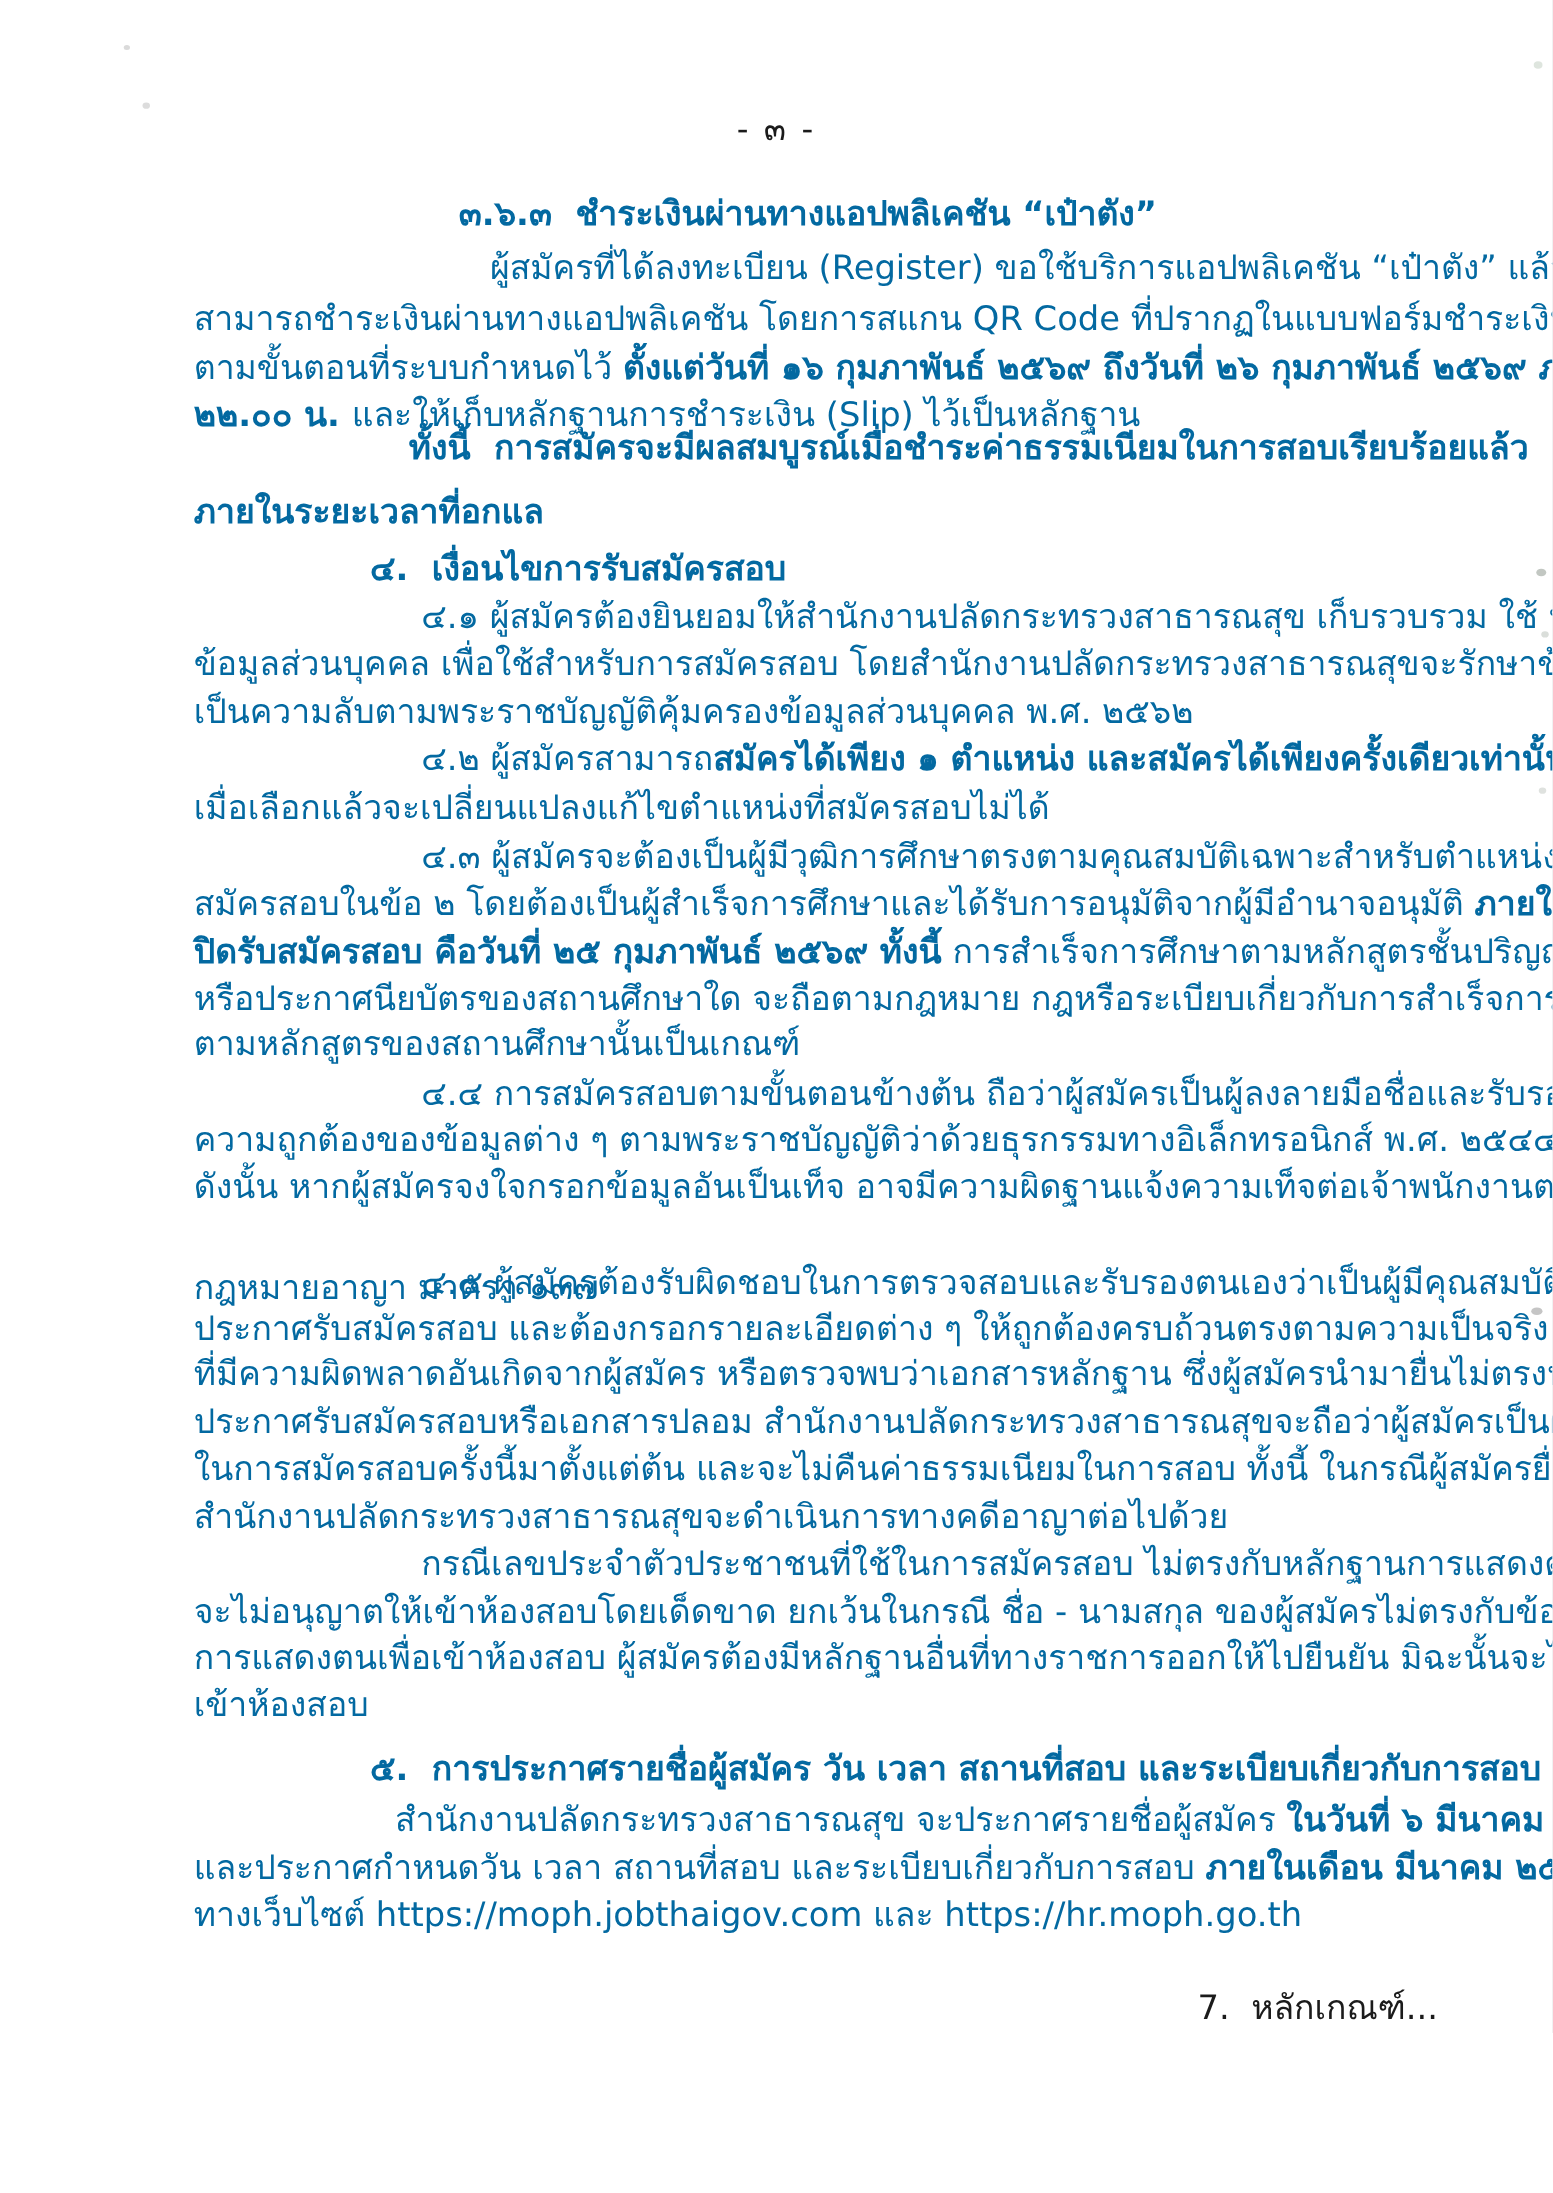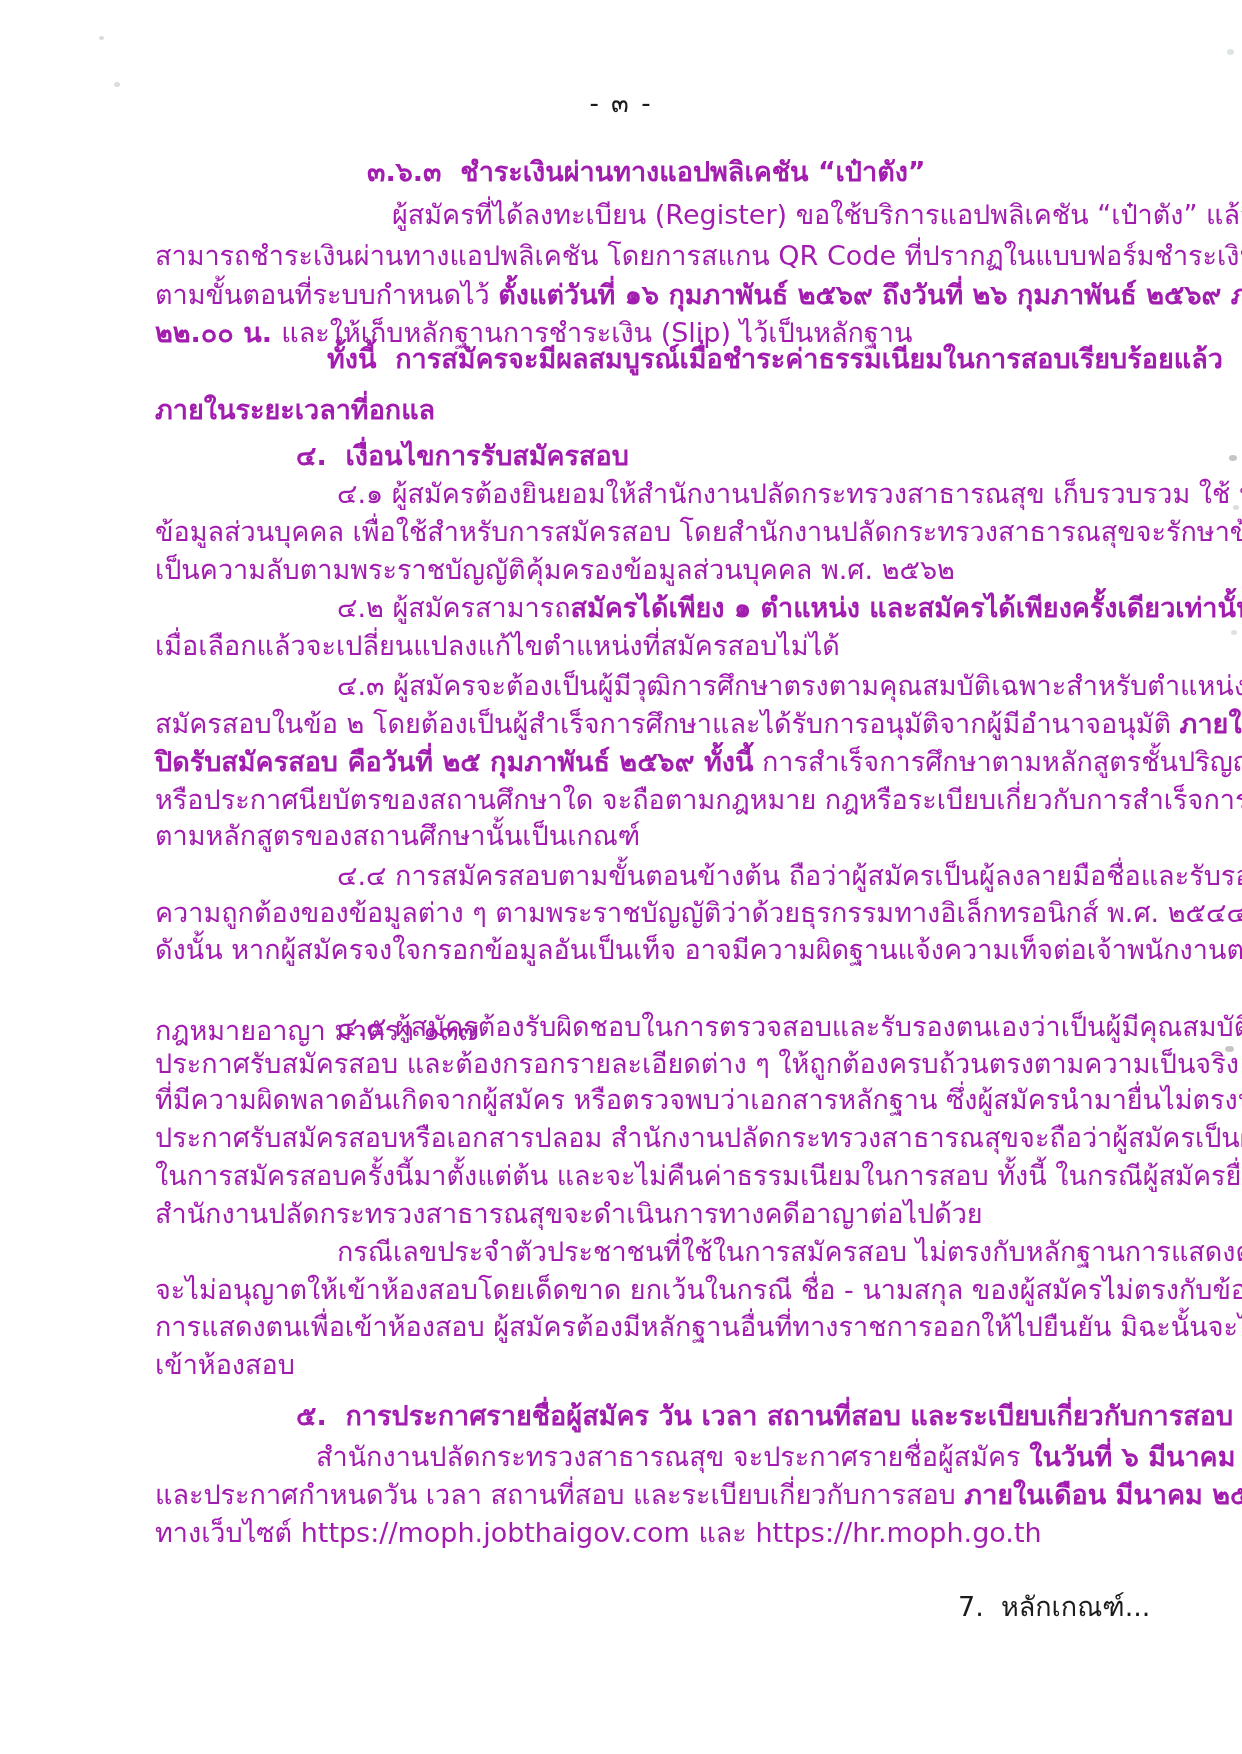--- a/index.html
+++ b/index.html
@@ -26,21 +26,21 @@
     text-align: center;
     font-size: 26px;
     letter-spacing: 2px;
   }
   .text-line {
     position: absolute;
     height: 38px;
     line-height: 38px;
     font-size: 27px;
     white-space: pre;
-    color: #a21caf;
+    color: #0369a1;
   }
   .text-line .seg { font-weight: 400; }
   .text-line .seg.bold { font-weight: 700; }
   .footer-note {
     position: absolute;
     top: 1588px;
     left: 958px;
     font-size: 27px;
     line-height: 38px;
     white-space: pre;

